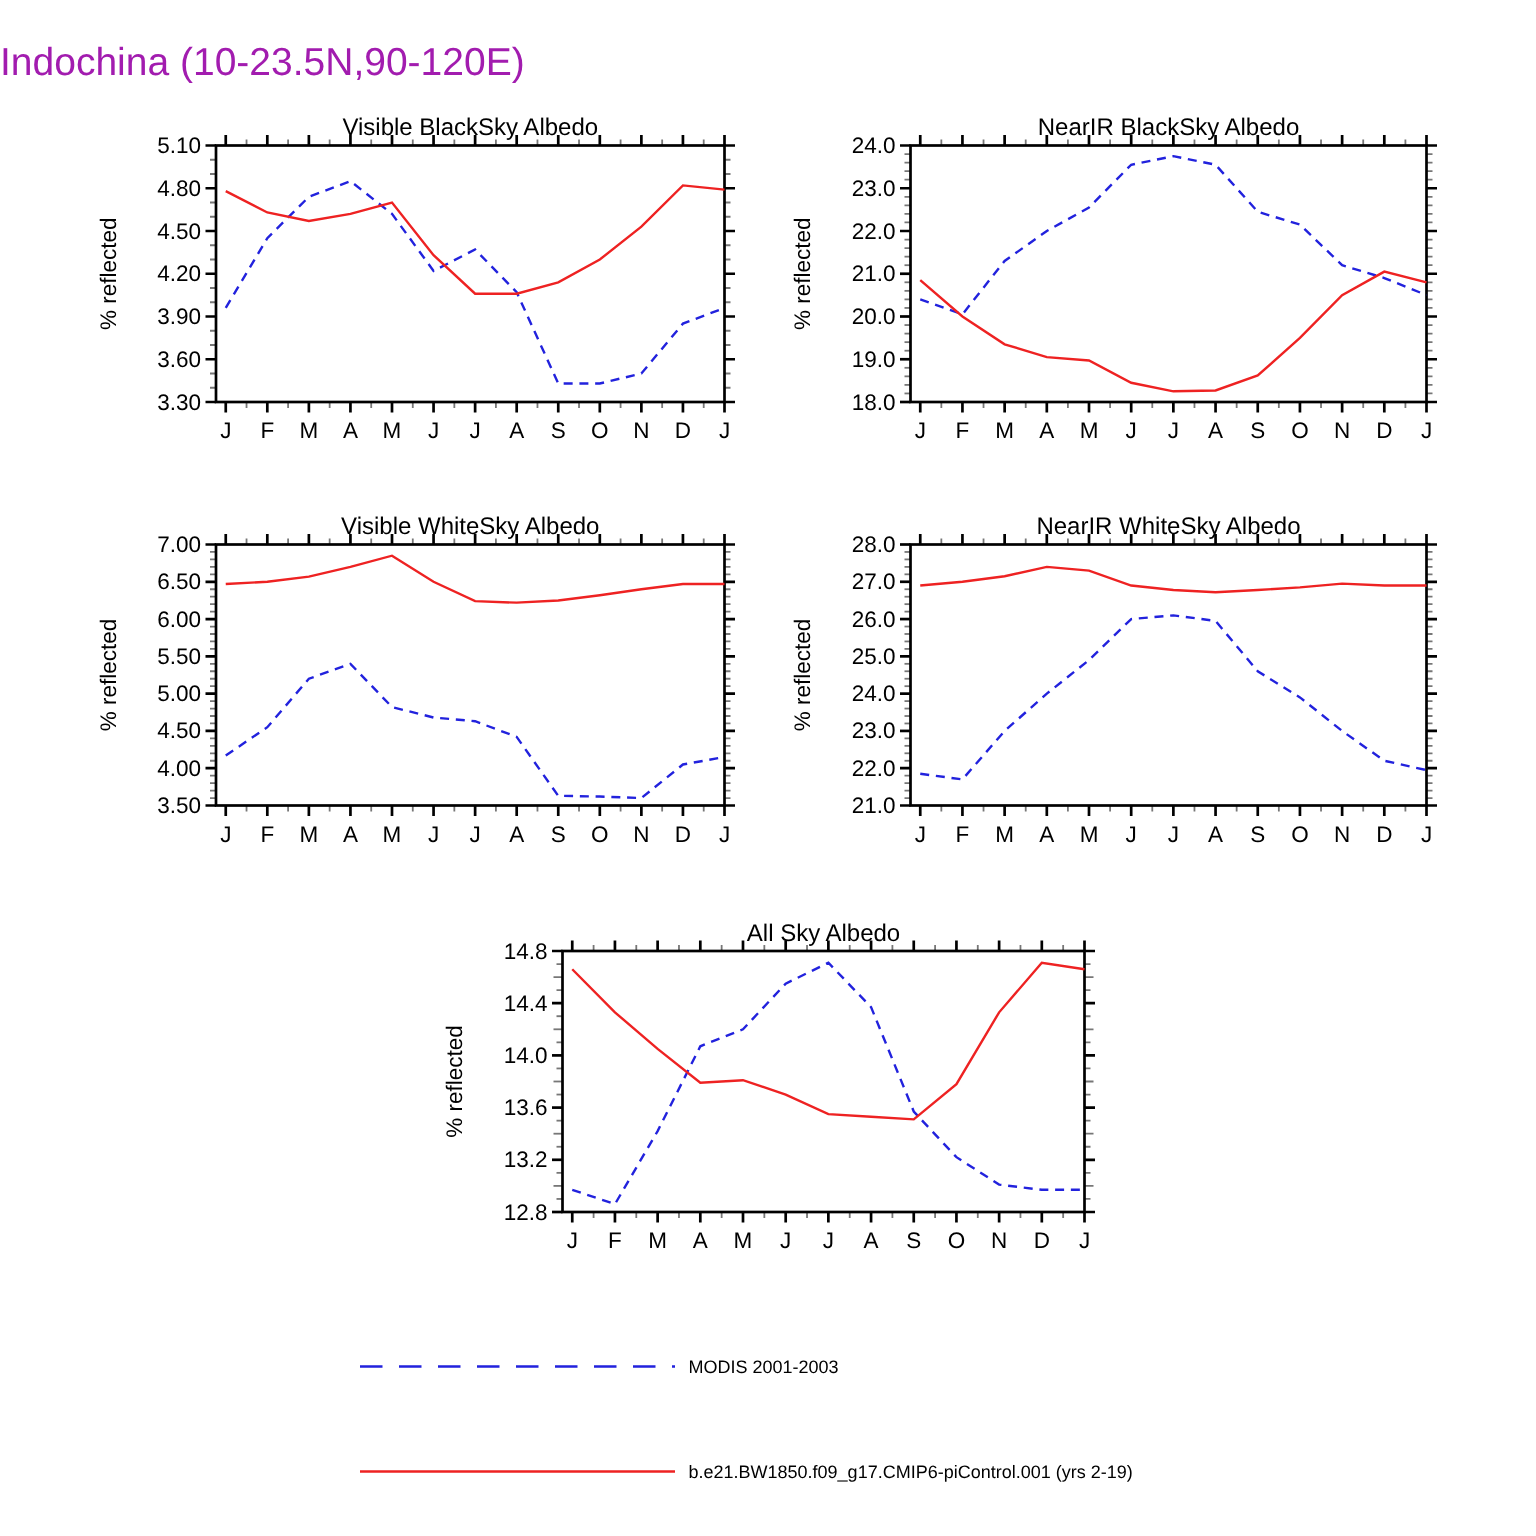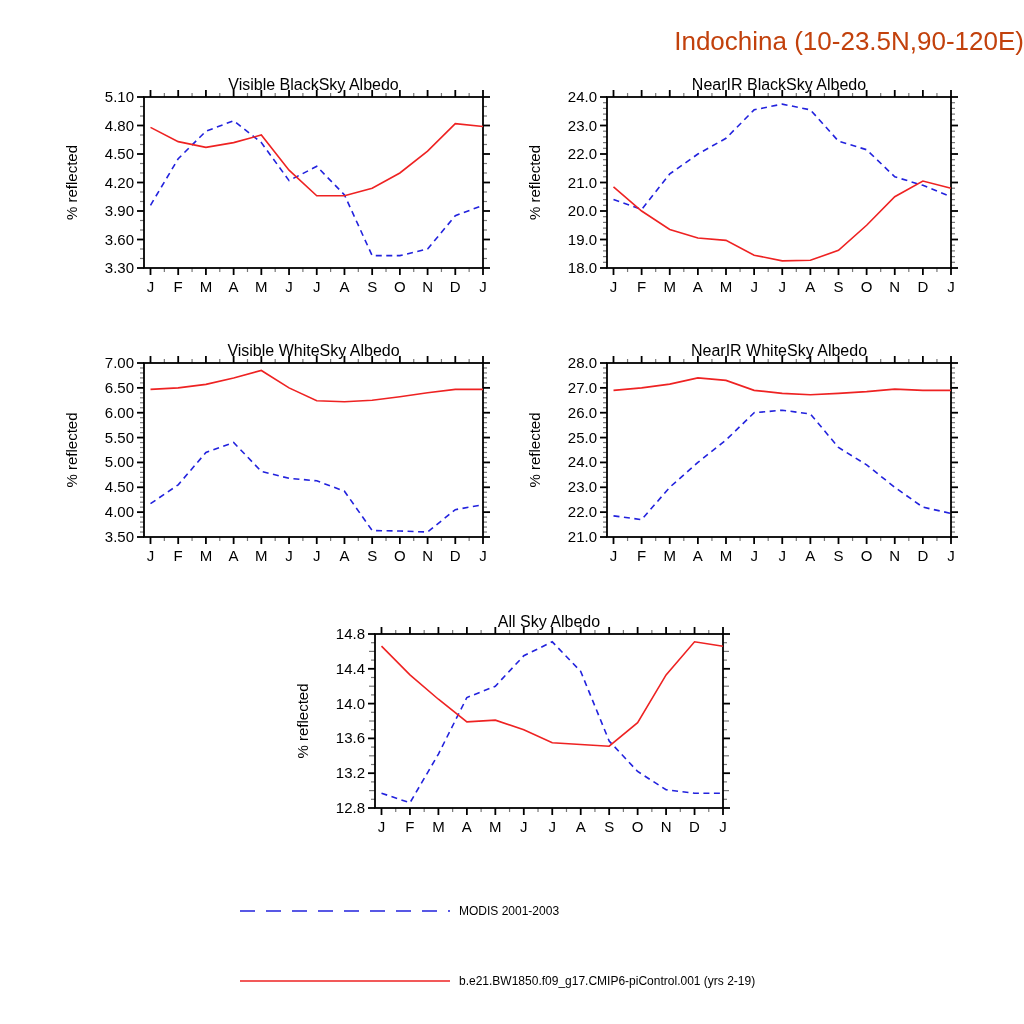--- a/index.html
+++ b/index.html
@@ -6,23 +6,23 @@
   .canvas{
     position:relative;
     width:1024px;height:1024px;
     background:#ffffff;
     font-family:"Liberation Sans","DejaVu Sans",sans-serif;
     overflow:hidden;
   }
   .main-title{
     position:absolute;
     top:26px;left:0;width:100%;
-    text-align:right;
+    text-align:left;
     font-size:26px;
-    color:#c2410c;
+    color:#a21caf;
   }
   svg text{
     font-family:"Liberation Sans","DejaVu Sans",sans-serif;
     fill:#000;
   }
   .chart-svg,.legend-svg{position:absolute;}
 </style>
 </head>
 <body>
 

